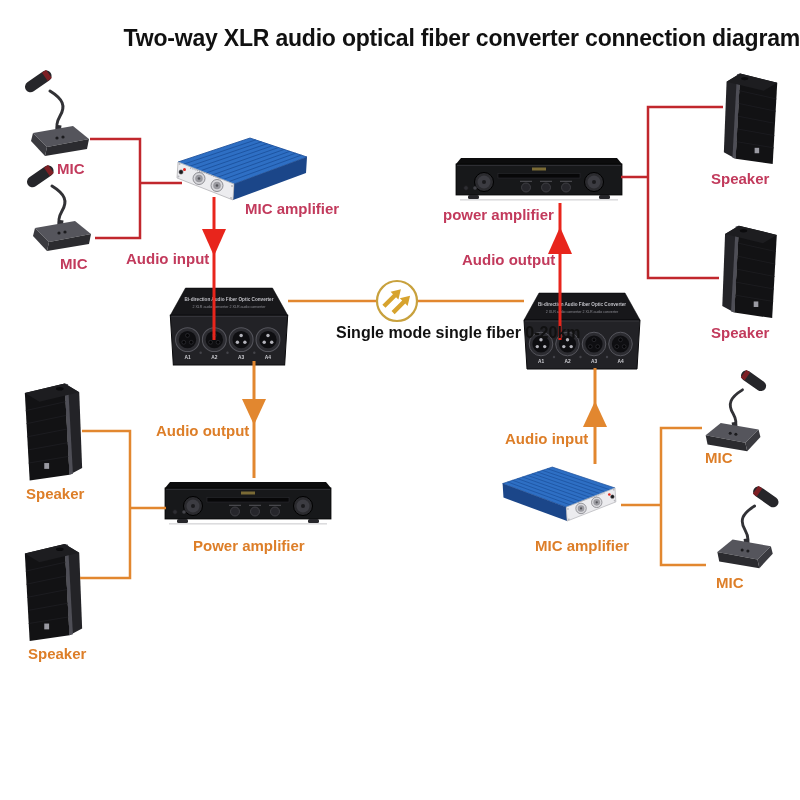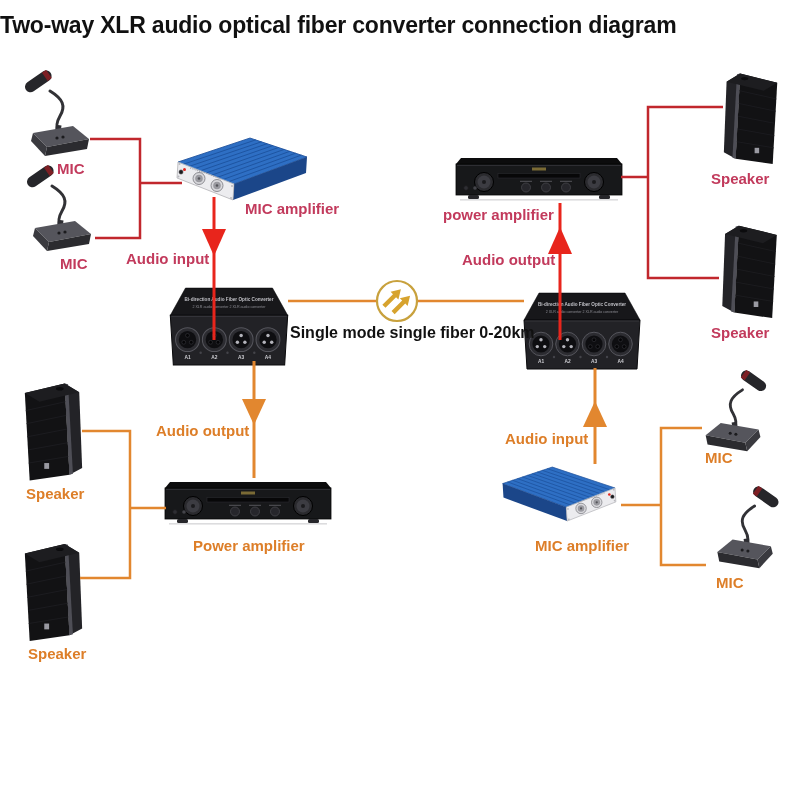--- a/index.html
+++ b/index.html
@@ -3,29 +3,29 @@
 <meta charset="utf-8">
 <style>
   :root{
     --red-line:#c1272d; --red-arrow:#e8251c; --crimson-label:#c23a5c;
     --orange-line:#e2872f; --orange-label:#dd7e28; --gold:#c8a13d;
     --gold-fill:#d7a32e; --title-color:#111111;
   }
   html,body{margin:0;padding:0;background:#ffffff;}
   #canvas{position:relative;width:800px;height:800px;background:#ffffff;overflow:hidden;
           font-family:"Liberation Sans", sans-serif;}
-  .title{position:absolute;left:0;top:12px;width:800px;text-align:left;
+  .title{position:absolute;left:0;top:25px;width:800px;text-align:right;
          font-size:23px;font-weight:bold;letter-spacing:-0.2px;color:var(--title-color);}
   .dev{position:absolute;z-index:3;}
   .flip{transform:scaleX(-1);}
   .wires{position:absolute;left:0;top:0;z-index:5;pointer-events:none;}
   .lbl{position:absolute;z-index:6;font-weight:bold;font-size:15px;line-height:1.1;white-space:nowrap;}
   .lbl.crimson{color:var(--crimson-label);}
   .lbl.orange{color:var(--orange-label);}
-  .lbl.fiber{color:var(--title-color);font-size:16px;}
+  .lbl.fiber{color:var(--title-color);font-size:16px;margin-left:46px;}
 </style>
 </head>
 <body>
 
 <div id="canvas">
 
   <svg width="0" height="0" style="position:absolute" aria-hidden="true">
     <defs>
       <symbol id="sym-mic" viewBox="0 0 80 90">
         <g transform="rotate(-35 19 11)">

